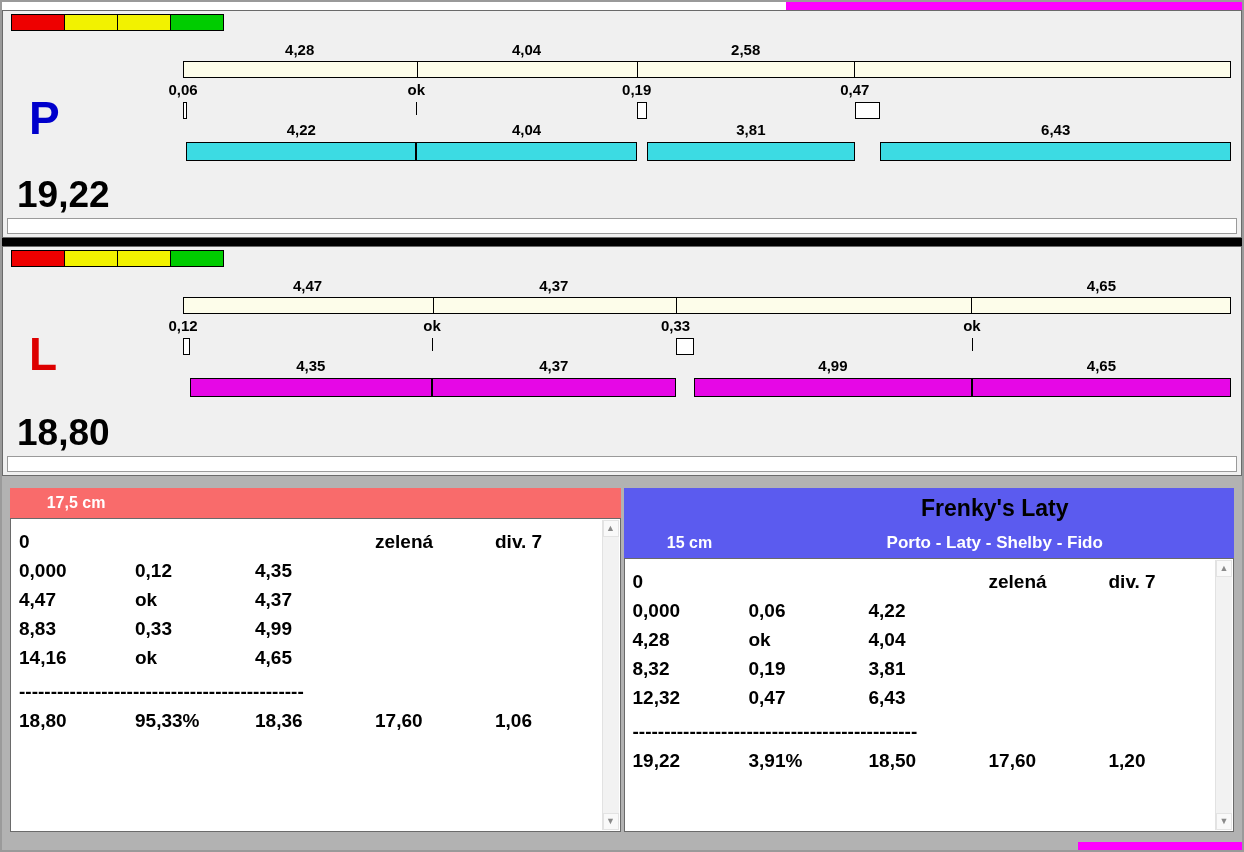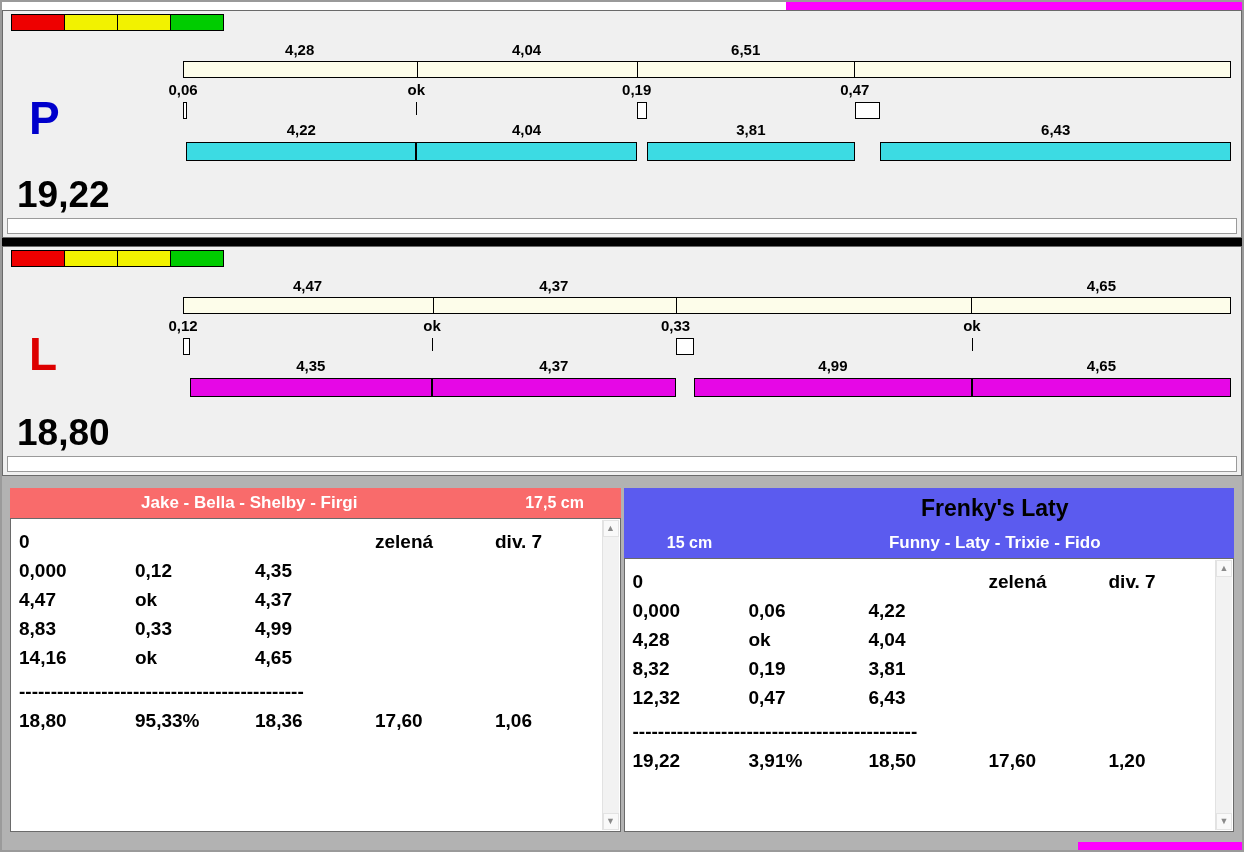--- a/index.html
+++ b/index.html
@@ -75,21 +75,21 @@
         <div class="status-box" style="background: rgb(238, 0, 0);"></div>
         <div class="status-box" style="background: rgb(242, 242, 0);"></div>
         <div class="status-box" style="background: rgb(242, 242, 0);"></div>
         <div class="status-box" style="background: rgb(0, 204, 0);"></div>
       </div>
     <div class="lane-letter" style="color: rgb(0, 0, 204);">P</div>
     <div class="bars">
       <div class="row-labels plan-labels">
           <div class="seg-label" style="left: 0%; width: 22.268%;">4,28</div>
           <div class="seg-label" style="left: 22.268%; width: 21.02%;">4,04</div>
-          <div class="seg-label" style="left: 43.288%; width: 20.812%;">6,51</div>
+          <div class="seg-label" style="left: 43.288%; width: 20.812%;">2,58</div>
         </div>
       <div class="plan-bar">
           <div class="bar-tick" style="left: 22.268%;"></div>
           <div class="bar-tick" style="left: 43.288%;"></div>
           <div class="bar-tick" style="left: 64.1%;"></div>
         </div>
       <div class="mark-labels">
           <div class="mark-label" style="left: calc(0% - 30px);">0,06</div>
           <div class="mark-label" style="left: calc(22.268% - 30px);">ok</div>
           <div class="mark-label" style="left: calc(43.288% - 30px);">0,19</div>
@@ -165,21 +165,20 @@
         </div>
     </div>
     <div class="lane-total">18,80</div>
     <div class="lane-field"></div>
   </div>
 
   <div class="bottom">
 
     <div class="team-col team-left">
       <div class="subtitle-row" style="background: rgb(249, 107, 107);">
-        <div class="dogs-label">Jake - Bella - Shelby - Firgi</div>
         <div class="height-label">17,5 cm</div>
       </div>
       <div class="team-table">
         <div class="table-body">
             <div class="trow">
               <div class="tcell">0</div>
               <div class="tcell"></div>
               <div class="tcell"></div>
               <div class="tcell">zelená</div>
               <div class="tcell">div. 7</div>
@@ -226,21 +225,21 @@
           <div class="scroll-btn down">▼</div>
         </div>
       </div>
     </div>
 
     <div class="team-col team-right">
       <div class="title-row" style="background: rgb(91, 91, 239);">
         <div class="title-text">Frenky's Laty</div>
       </div>
       <div class="subtitle-row" style="background: rgb(91, 91, 239);">
-        <div class="dogs-label">Funny - Laty - Trixie - Fido</div>
+        <div class="dogs-label">Porto - Laty - Shelby - Fido</div>
         <div class="height-label">15 cm</div>
       </div>
       <div class="team-table">
         <div class="table-body">
             <div class="trow">
               <div class="tcell">0</div>
               <div class="tcell"></div>
               <div class="tcell"></div>
               <div class="tcell">zelená</div>
               <div class="tcell">div. 7</div>

